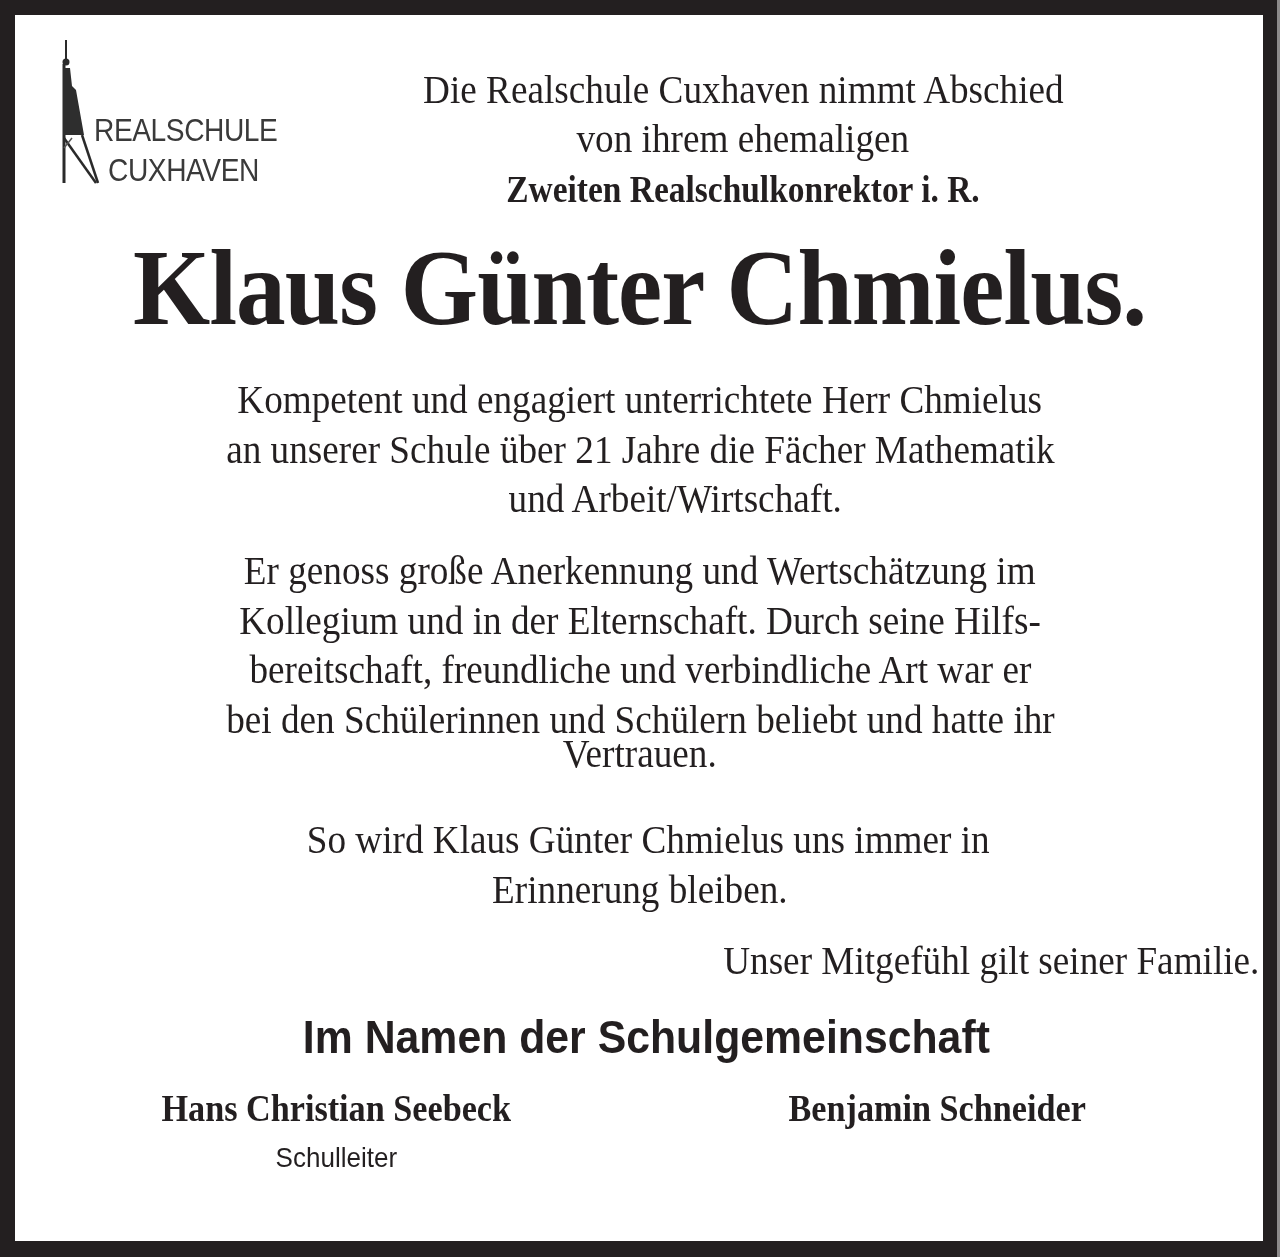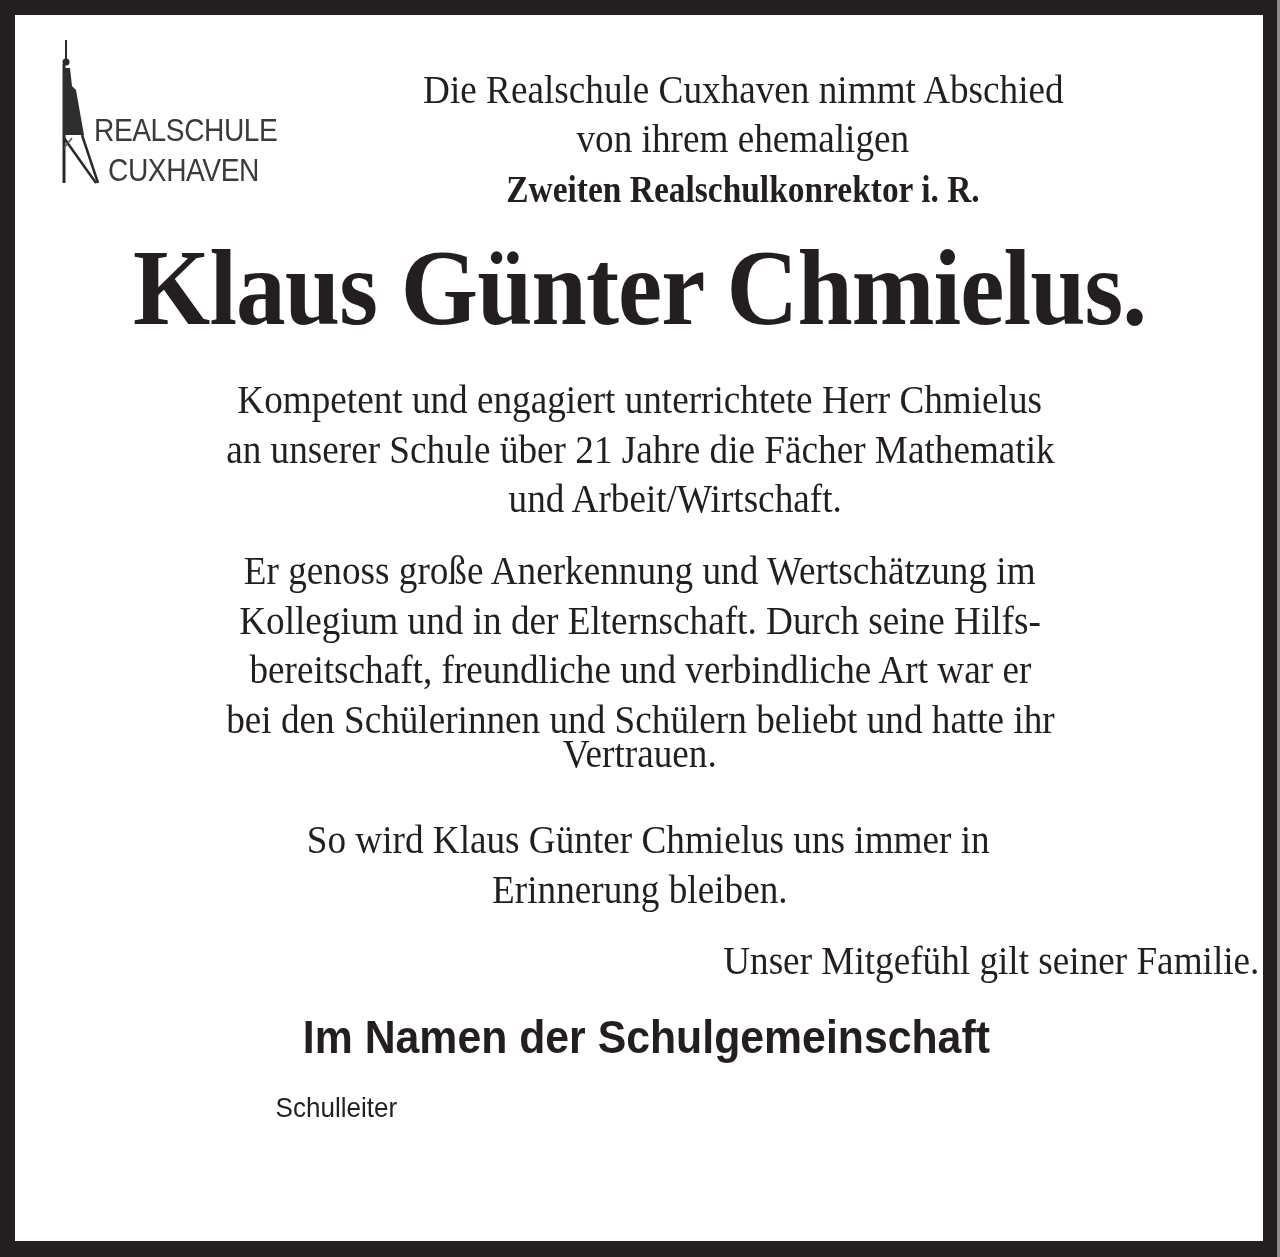--- a/index.html
+++ b/index.html
@@ -92,16 +92,18 @@
 <div class="line serif body" style="top:717px;margin-top:12px;"><span>Vertrauen.</span></div>
 
 <div class="line serif body" style="top:815px;padding-left:8px;"><span>So wird Klaus Günter Chmielus uns immer in</span></div>
 <div class="line serif body" style="top:865px;"><span>Erinnerung bleiben.</span></div>
 
 <div class="line serif body" style="top:936px;text-align:right;"><span>Unser Mitgefühl gilt seiner Familie.</span></div>
 
 <div class="line sans sign-head" style="top:1009px;"><span>Im Namen der Schulgemeinschaft</span></div>
 
 <div class="sig" style="left:56px; top:1083px;">
+  <div class="name"><span>Hans Christian Seebeck</span></div>
   <div class="role"><span>Schulleiter</span></div>
 </div>
 <div class="sig" style="left:657px; top:1083px;">
+  <div class="name"><span>Benjamin Schneider</span></div>
 </div>
 
 </body></html>

